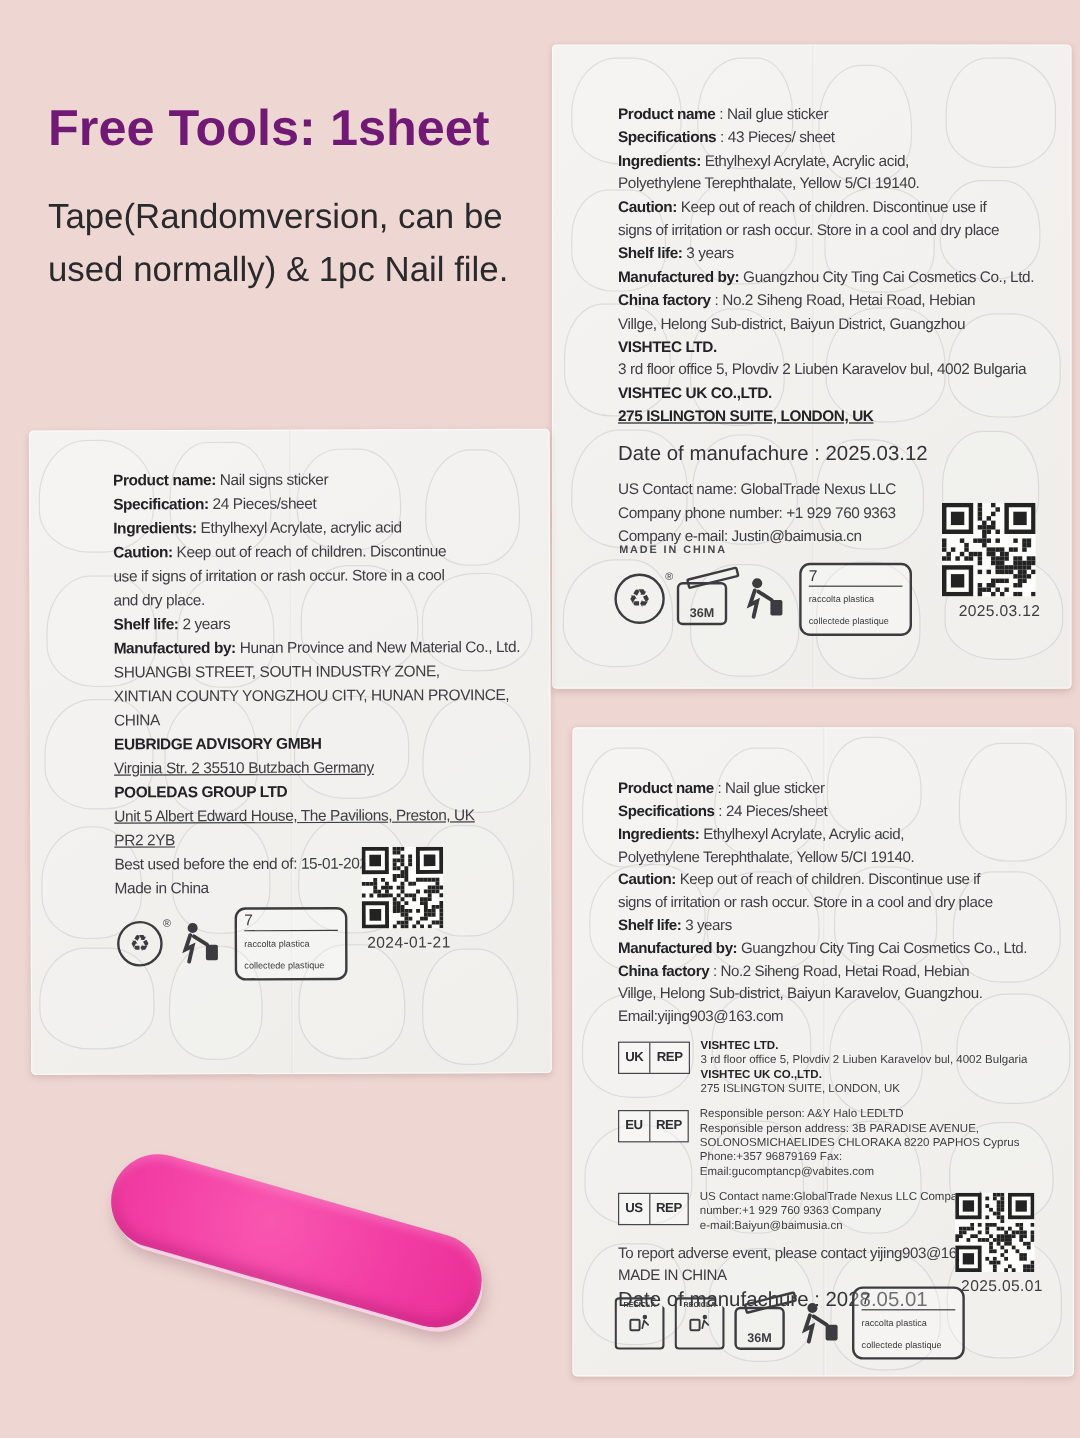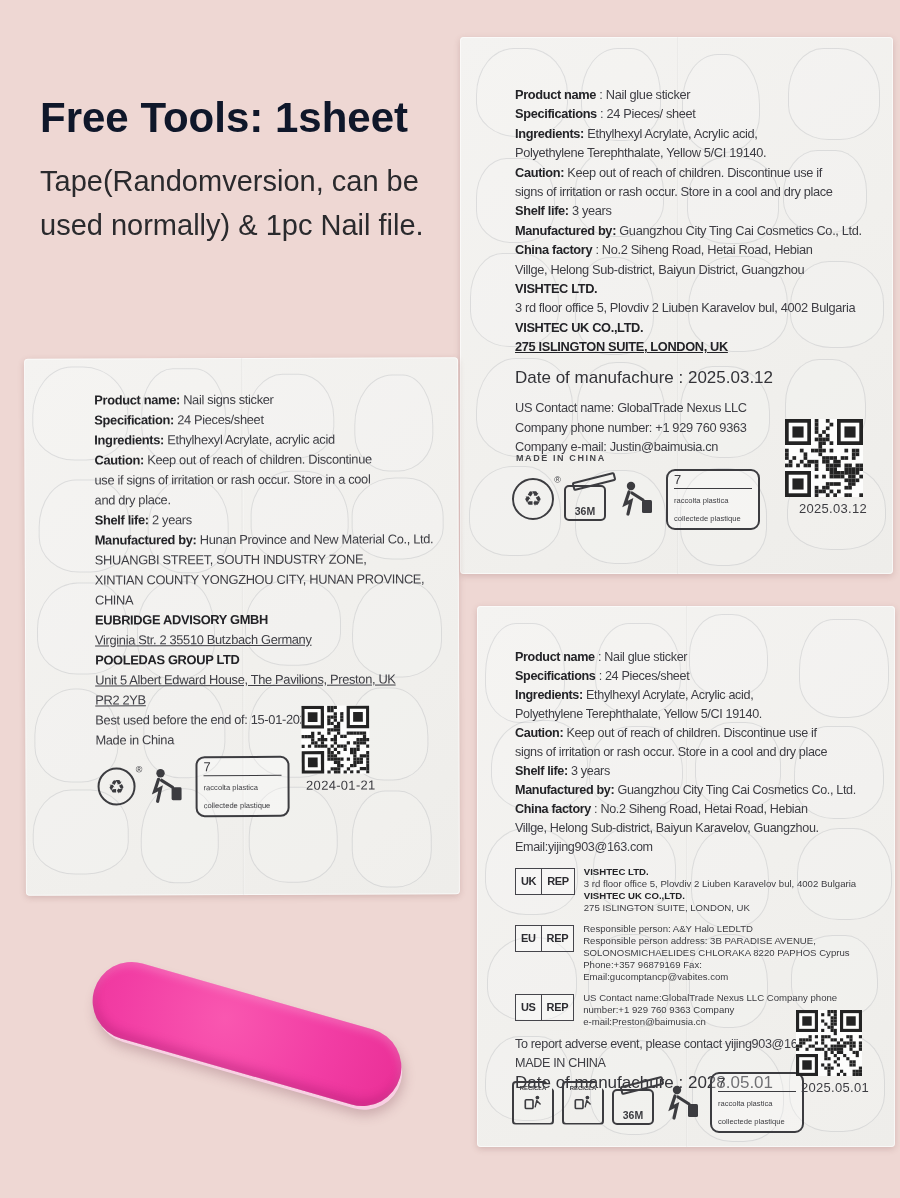--- a/index.html
+++ b/index.html
@@ -1,20 +1,20 @@
 <!DOCTYPE html>
 <html><head>
 <meta charset="utf-8">
 <style>
   html,body{margin:0;padding:0;}
   body{font-family:"Liberation Sans", sans-serif; background:#eed7d3;}
   .canvas{position:relative;width:900px;height:1198px;background:#eed7d3;overflow:hidden;}
 
   
-  .title{position:absolute;left:40px;top:94px;font-size:42px;font-weight:700;color:#0f172a;letter-spacing:0;}
+  .title{position:absolute;left:40px;top:83px;font-size:42px;font-weight:700;color:#701a75;letter-spacing:0;}
   .subtitle{position:absolute;left:40px;top:160px;width:408px;font-size:29px;line-height:1.5;color:#2a2a2d;}
 
   
   .sheet{position:absolute;background:linear-gradient(145deg,#f4f3f1 0%,#f1f0ed 55%,#eeedea 100%);
          border-radius:4px;box-shadow:0 2px 6px rgba(120,70,70,.22), inset 0 0 0 1px rgba(255,255,255,.6);overflow:hidden;}
   .sheet1{left:460px;top:37px;width:433px;height:537px;}
   .sheet2{left:25px;top:358px;width:434px;height:537px;transform:rotate(-.2deg);}
   .sheet3{left:477px;top:606px;width:418px;height:541px;}
   .fold{position:absolute;left:50%;top:0;bottom:0;width:2px;background:linear-gradient(to right,rgba(0,0,0,.05),rgba(255,255,255,.4));}
   .diecuts{position:absolute;inset:0;overflow:hidden;}
@@ -92,21 +92,21 @@
         <i style="left: 219.745px; top: 328.912px; width: 88.4991px; height: 89.9188px; border-radius: 36.1892% 46.4054% 44% 44% / 47.2823% 49.7428% 38% 38%;"></i>
         <i style="left: 324.677px; top: 321.951px; width: 79.1989px; height: 88.6804px; border-radius: 42.0514% 41.3346% 44% 44% / 49.2318% 49.6205% 38% 38%;"></i>
         <i style="left: 8.68878px; top: 429.045px; width: 90.5532px; height: 88.338px; border-radius: 47.229% 38.1788% 44% 44% / 53.202% 50.2112% 38% 38%;"></i>
         <i style="left: 115.394px; top: 432.951px; width: 88.232px; height: 92.4908px; border-radius: 42.2653% 44.5491% 44% 44% / 46.5262% 47.5989% 38% 38%;"></i>
         <i style="left: 220.238px; top: 431.224px; width: 84.4698px; height: 95.7186px; border-radius: 44.1007% 45.7547% 44% 44% / 46.3966% 47.9964% 38% 38%;"></i>
         <i style="left: 326.623px; top: 428.777px; width: 97.7098px; height: 82.1216px; border-radius: 39.4184% 42.0048% 44% 44% / 53.2098% 51.4686% 38% 38%;"></i>
       </div>
     <div class="fold"></div>
     <div class="txt t1">
         <div class="ln"><span class="b">Product name</span><span class=""> :  Nail glue sticker</span></div>
-        <div class="ln"><span class="b">Specifications</span><span class=""> :  24 Pieces/ sheet</span></div>
+        <div class="ln"><span class="b">Specifications</span><span class=""> :  43 Pieces/ sheet</span></div>
         <div class="ln"><span class="b">Ingredients:</span><span class=""> Ethylhexyl Acrylate, Acrylic acid,</span></div>
         <div class="ln"><span class="">Polyethylene Terephthalate, Yellow 5/CI 19140.</span></div>
         <div class="ln"><span class="b">Caution:</span><span class=""> Keep out of reach of children. Discontinue use if</span></div>
         <div class="ln"><span class="">signs of irritation or rash occur. Store in a cool and dry place</span></div>
         <div class="ln"><span class="b">Shelf life:</span><span class=""> 3 years</span></div>
         <div class="ln"><span class="b">Manufactured by:</span><span class=""> Guangzhou City Ting Cai Cosmetics Co., Ltd.</span></div>
         <div class="ln"><span class="b">China factory</span><span class=""> : No.2 Siheng Road, Hetai Road, Hebian</span></div>
         <div class="ln"><span class="">Villge, Helong Sub-district, Baiyun District, Guangzhou</span></div>
         <div class="ln"><span class="b">VISHTEC LTD.</span></div>
         <div class="ln"><span class="">3 rd floor office 5, Plovdiv 2 Liuben Karavelov bul, 4002 Bulgaria</span></div>
@@ -548,21 +548,21 @@
           </span>
       </div>
       <div class="rep">
         <span class="repbox">
           <span class="cell">US</span>
           <span class="cell">REP</span>
         </span>
         <span class="replines">
             <div class="ln"><span class="">US Contact name:GlobalTrade Nexus LLC Company phone</span></div>
             <div class="ln"><span class="">number:+1 929 760 9363 Company</span></div>
-            <div class="ln"><span class="">e-mail:Preston@baimusia.cn</span></div>
+            <div class="ln"><span class="">e-mail:Baiyun@baimusia.cn</span></div>
           </span>
       </div>
       <div style="margin-top:7px;">
           <div class="ln"><span class="">To report adverse event, please contact yijing903@163.com</span></div>
           <div class="ln"><span class="">MADE  IN  CHINA</span></div>
           <div class="ln big"><span class="">Date of manufachure :  2028.05.01</span></div>
         </div>
     </div>
     <div class="icons" style="left:35px;bottom:14px;gap:8px;">
       <span class="recicla">
@@ -589,21 +589,21 @@
             <path d="M16 14 L27 21" stroke="#3c3c40" stroke-width="3.2" stroke-linecap="round"></path>
             <rect x="26" y="21" width="10" height="13" rx="1.5" fill="#3c3c40"></rect>
           </svg>
       </span>
       <span class="pbox">
         <span class="p7">7</span>
         <span class="pl">raccolta plastica</span><br>
         <span class="pl">collectede plastique</span>
       </span>
     </div>
-    <div class="qr-wrap" style="right:26px;top:404px;width:80px;">
+    <div class="qr-wrap" style="right:26px;top:388px;width:80px;">
       <div class="qr" style="width:66px;height:66px;">
           <svg viewBox="0 0 21 21" width="100%" height="100%" preserveAspectRatio="none" xmlns="http://www.w3.org/2000/svg">
             <rect width="21" height="21" fill="#fdfdfc"></rect>
             <rect x="10" y="0" width="1" height="1" fill="#232323"></rect>
             <rect x="11" y="0" width="1" height="1" fill="#232323"></rect>
             <rect x="12" y="0" width="1" height="1" fill="#232323"></rect>
             <rect x="8" y="1" width="1" height="1" fill="#232323"></rect>
             <rect x="10" y="1" width="1" height="1" fill="#232323"></rect>
             <rect x="12" y="1" width="1" height="1" fill="#232323"></rect>
             <rect x="11" y="2" width="1" height="1" fill="#232323"></rect>

